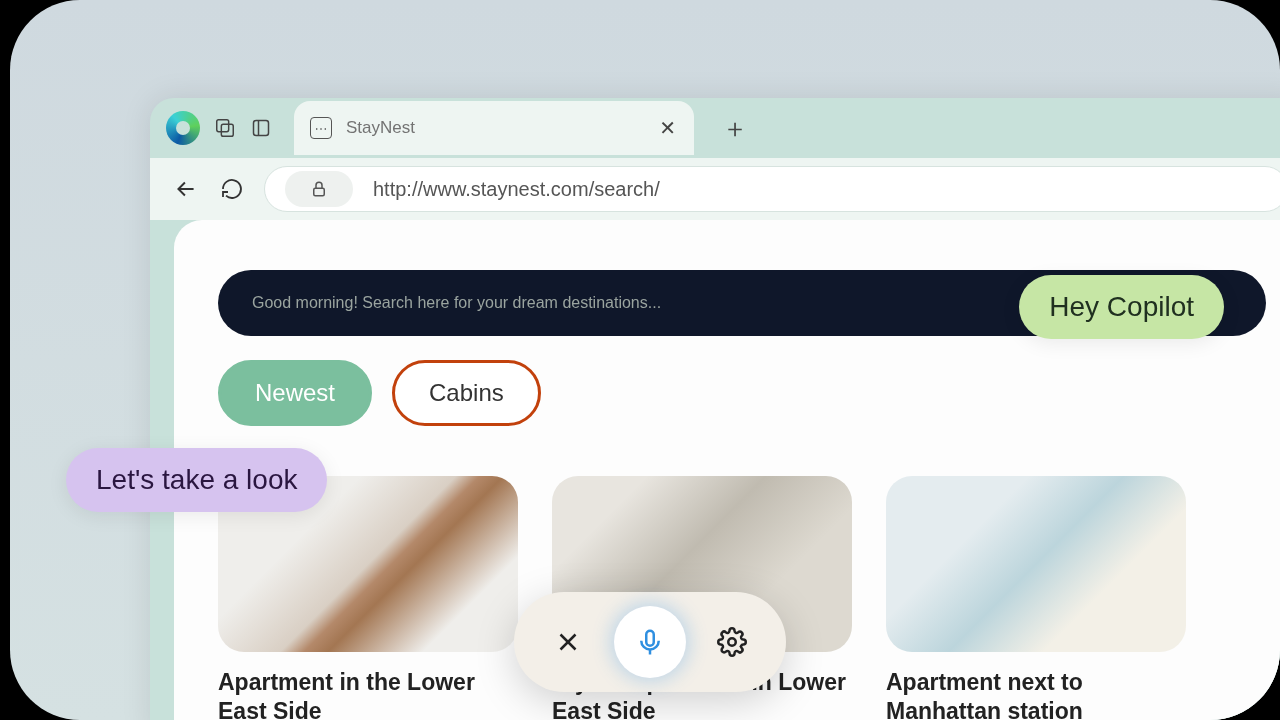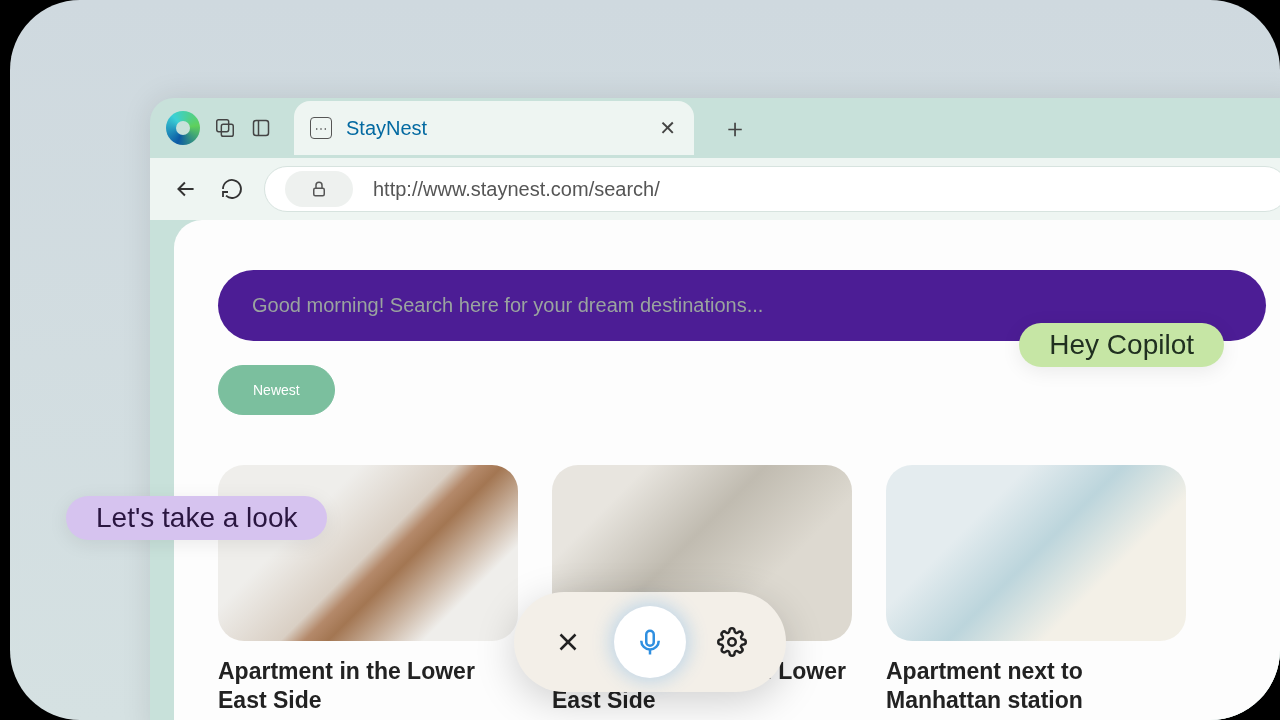--- a/index.html
+++ b/index.html
@@ -57,62 +57,62 @@
     display: flex;
     align-items: center;
     padding: 0 18px 0 16px;
     gap: 14px;
     min-width: 400px;
   }
   .tab-favicon{
     width:22px;height:22px;border:1.5px solid #555;border-radius:4px;
     display:flex;align-items:center;justify-content:center;font-size:13px;color:#555;
   }
-  .tab-title{font-size:20px;color:#0369a1;flex:1}
+  .tab-title{font-size:17px;color:#737373;flex:1}
   .tab-close{font-size:20px;color:#444}
   .new-tab{font-size:26px;color:#444;margin-left:14px}
   .address-row{
     height:62px;background:#eef5f2;display:flex;align-items:center;gap:18px;padding:0 22px;
   }
   .nav-btn{width:28px;height:28px;color:#333;display:flex;align-items:center;justify-content:center}
   .addr-bar{
     flex:1;height:46px;background:#fff;border-radius:30px;display:flex;align-items:center;padding:0 20px;gap:20px;
     border:1px solid #d7e3df;
   }
   .lock-pill{
     width:68px;height:36px;background:#eef1ef;border-radius:24px;display:flex;align-items:center;justify-content:center;color:#555;
   }
   .url{font-size:20px;color:#555}
   .content-area{
     position:absolute;top:122px;left:24px;right:0;bottom:0;background:#fdfdfd;border-radius:28px 0 0 0;
     padding:50px 44px 0;
   }
   .search-box{
-    background:#4c1d95;border-radius:40px;padding:24px 34px;font-size:20px;color:#9aa49f;
+    background:#0f172a;border-radius:40px;padding:24px 34px;font-size:16px;color:#9aa49f;
   }
   .filter-row{display:flex;gap:20px;margin-top:24px}
   .chip{
-    padding:16px 34px;border-radius:34px;font-size:14px;background:#fff;border:1px solid #c2410c;color:#333;
+    padding:16px 34px;border-radius:34px;font-size:24px;background:#fff;border:3px solid #c2410c;color:#333;
   }
   .chip.active{background:#7bbf9e;color:#fff;border-color:#7bbf9e;font-weight:500}
   .cards{display:flex;gap:34px;margin-top:50px}
   .card{width:300px}
   .card-img{
     width:100%;height:176px;border-radius:26px;background:#ddd;
     background-size:cover;background-position:center;
   }
   .img1{background:linear-gradient(135deg,#efeeeb 30%,#d9cfc4 50%,#b4896a 55%,#a37652 60%,#efeeeb 80%)}
   .img2{background:linear-gradient(135deg,#e8e5df 20%,#c0bbb0 45%,#ddd9d0 70%)}
   .img3{background:linear-gradient(135deg,#e4ecef 30%,#bcd5dc 50%,#f3f0e7 70%)}
   .card-title{font-size:23px;font-weight:600;color:#222;margin-top:16px;line-height:1.28}
 
   
   .bubble{
-    position:absolute;border-radius:34px;padding:6px 30px;font-size:28px;
-    box-shadow:0 4px 20px rgba(0,0,0,0.08);white-space:nowrap;margin-top:48px;
+    position:absolute;border-radius:34px;padding:16px 30px;font-size:28px;
+    box-shadow:0 4px 20px rgba(0,0,0,0.08);white-space:nowrap;
   }
   .green1{background:#c6e6a5;top:275px;right:56px;color:#203020}
   .green2{background:#c6e6a5;top:368px;right:56px;color:#203020}
   .purple{background:#d6c3ef;top:448px;left:56px;color:#2a1640}
 
   
   .voice-pill{
     position:absolute;bottom:28px;left:504px;width:272px;height:100px;background:#f3efe8;
     border-radius:60px;display:flex;align-items:center;justify-content:space-around;padding:0 20px;
     box-shadow:0 10px 40px rgba(0,0,0,0.18);
@@ -176,20 +176,21 @@
             </svg>
         </div>
         <div class="url">http://www.staynest.com/search/</div>
       </div>
     </div>
 
     <div class="content-area">
       <div class="search-box">Good morning! Search here for your dream destinations...</div>
       <div class="filter-row">
         <div class="chip active">Newest</div>
+        <div class="chip">Cabins</div>
       </div>
       <div class="cards">
         <div class="card">
           <div class="card-img img1"></div>
           <div class="card-title">Apartment in the Lower East Side</div>
         </div>
         <div class="card">
           <div class="card-img img2"></div>
           <div class="card-title">Stylish apartment in Lower East Side</div>
         </div>

